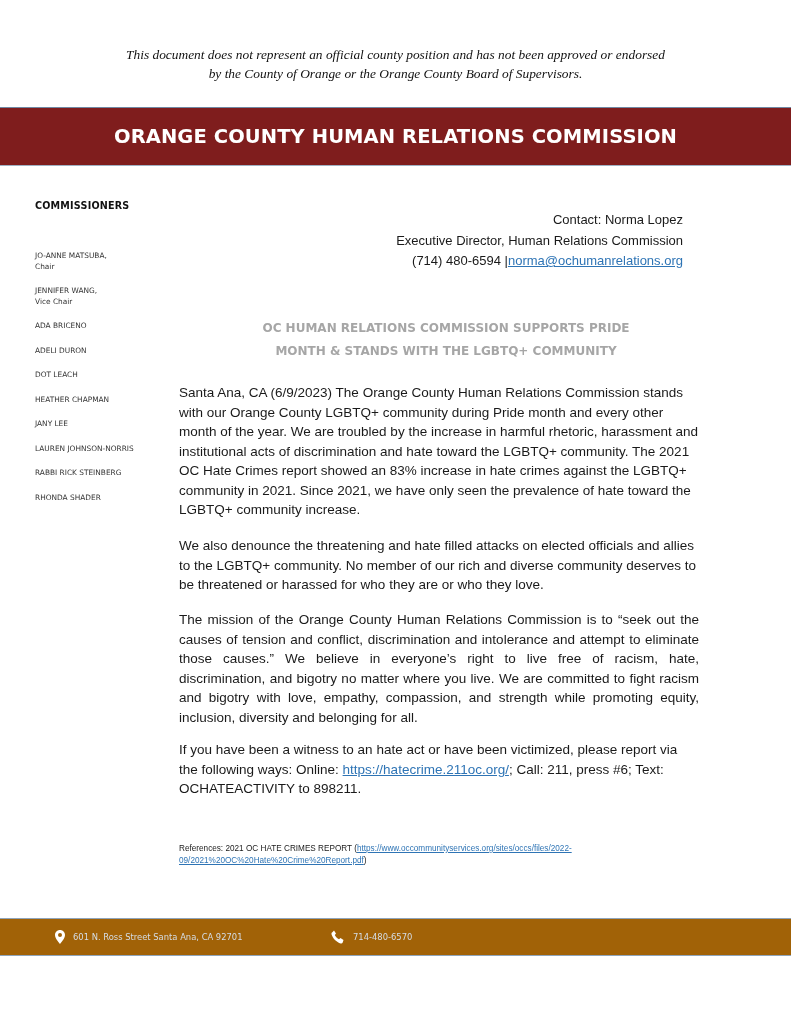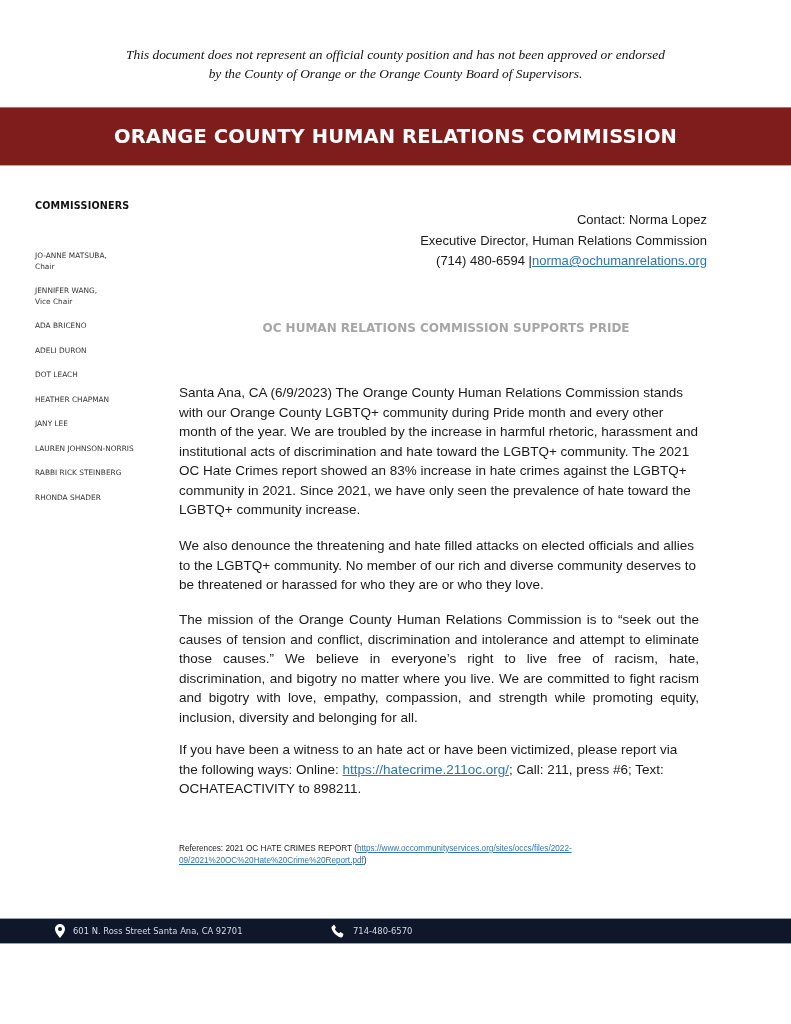--- a/index.html
+++ b/index.html
@@ -29,21 +29,21 @@
     }
     .commissioner-list { position: absolute; top: 50px; left: 0; width: 140px; }
     .commissioner {
       font-family: "DejaVu Sans", sans-serif; font-size: 7.4px; color: #333; line-height: 11px;
       height: 24.5px;
     }
     .commissioner.two-line { height: 35px; }
     .commissioner .role { display: block; }
 
     .contact {
-      position: absolute; top: 210px; right: 84px; text-align: right;
+      position: absolute; top: 210px; right: 108px; text-align: right;
       font-size: 13px; line-height: 20.5px; color: #1a1a1a;
     }
     .contact a { color: #2e74b5; text-decoration: underline; }
 
     .headline {
       position: absolute; top: 317px; left: 186px; width: 520px; text-align: center;
       font-family: "DejaVu Sans", sans-serif; font-weight: bold; font-size: 12px;
       line-height: 23px; color: #a6a6a6;
     }
 
@@ -58,22 +58,22 @@
     .p3 { top: 610px; }
     .p4 { top: 740px; }
 
     .references {
       position: absolute; top: 843px; left: 179px; width: 470px;
       font-size: 8.2px; line-height: 11.5px; color: #1a1a1a;
     }
     .references a { color: #2e74b5; text-decoration: underline; }
 
     .footer-bar {
-      position: absolute; top: 918px; left: 0; width: 791px; height: 26px;
-      background: #0f172a; border-top: 1px solid #8fa4ba; border-bottom: 1px solid #8fa4ba;
+      position: absolute; top: 918px; left: 0; width: 791px; height: 38px;
+      background: #a16207; border-top: 1px solid #8fa4ba; border-bottom: 1px solid #8fa4ba;
       display: flex; align-items: center;
     }
     .footer-item {
       position: absolute; display: flex; align-items: center; gap: 8px;
       color: #d5dde6; font-family: "DejaVu Sans", sans-serif; font-size: 8.4px;
     }
     .footer-address { left: 55px; }
     .footer-phone { left: 331px; }
     .footer-web { left: 483px; }
     .footer-item svg { display: block; }
@@ -115,20 +115,21 @@
 <div class="contact">
   <div>Contact: Norma Lopez</div>
   <div>Executive Director, Human Relations Commission</div>
   <div>
     <span>(714) 480-6594 |</span><a>norma@ochumanrelations.org</a>
   </div>
 </div>
 
 <div class="headline">
   <div>OC HUMAN RELATIONS COMMISSION SUPPORTS PRIDE</div>
+  <div>MONTH &amp; STANDS WITH THE LGBTQ+ COMMUNITY</div>
 </div>
 
 <p class="body-text p1">Santa Ana, CA (6/9/2023) The Orange County Human Relations Commission stands with our Orange County LGBTQ+ community during Pride month and every other month of the year. We are troubled by the increase in harmful rhetoric, harassment and institutional acts of discrimination and hate toward the LGBTQ+ community. The 2021 OC Hate Crimes report showed an 83% increase in hate crimes against the LGBTQ+ community in 2021. Since 2021, we have only seen the prevalence of hate toward the LGBTQ+ community increase.</p>
 <p class="body-text p2">We also denounce the threatening and hate filled attacks on elected officials and allies to the LGBTQ+ community. No member of our rich and diverse community deserves to be threatened or harassed for who they are or who they love.</p>
 <p class="body-text p3 justify">The mission of the Orange County Human Relations Commission is to “seek out the causes of tension and conflict, discrimination and intolerance and attempt to eliminate those causes.” We believe in everyone’s right to live free of racism, hate, discrimination, and bigotry no matter where you live. We are committed to fight racism and bigotry with love, empathy, compassion, and strength while promoting equity, inclusion, diversity and belonging for all.</p>
 <p class="body-text p4"><span>If you have been a witness to an hate act or have been victimized, please report via the following ways: Online: </span><a>https://hatecrime.211oc.org/</a><span>; Call: 211, press #6; Text: OCHATEACTIVITY to 898211.</span></p>
 
 <div class="references">
   <span>References: 2021 OC HATE CRIMES REPORT (</span><a>https://www.occommunityservices.org/sites/occs/files/2022-09/2021%20OC%20Hate%20Crime%20Report.pdf</a><span>)</span>
 </div>

